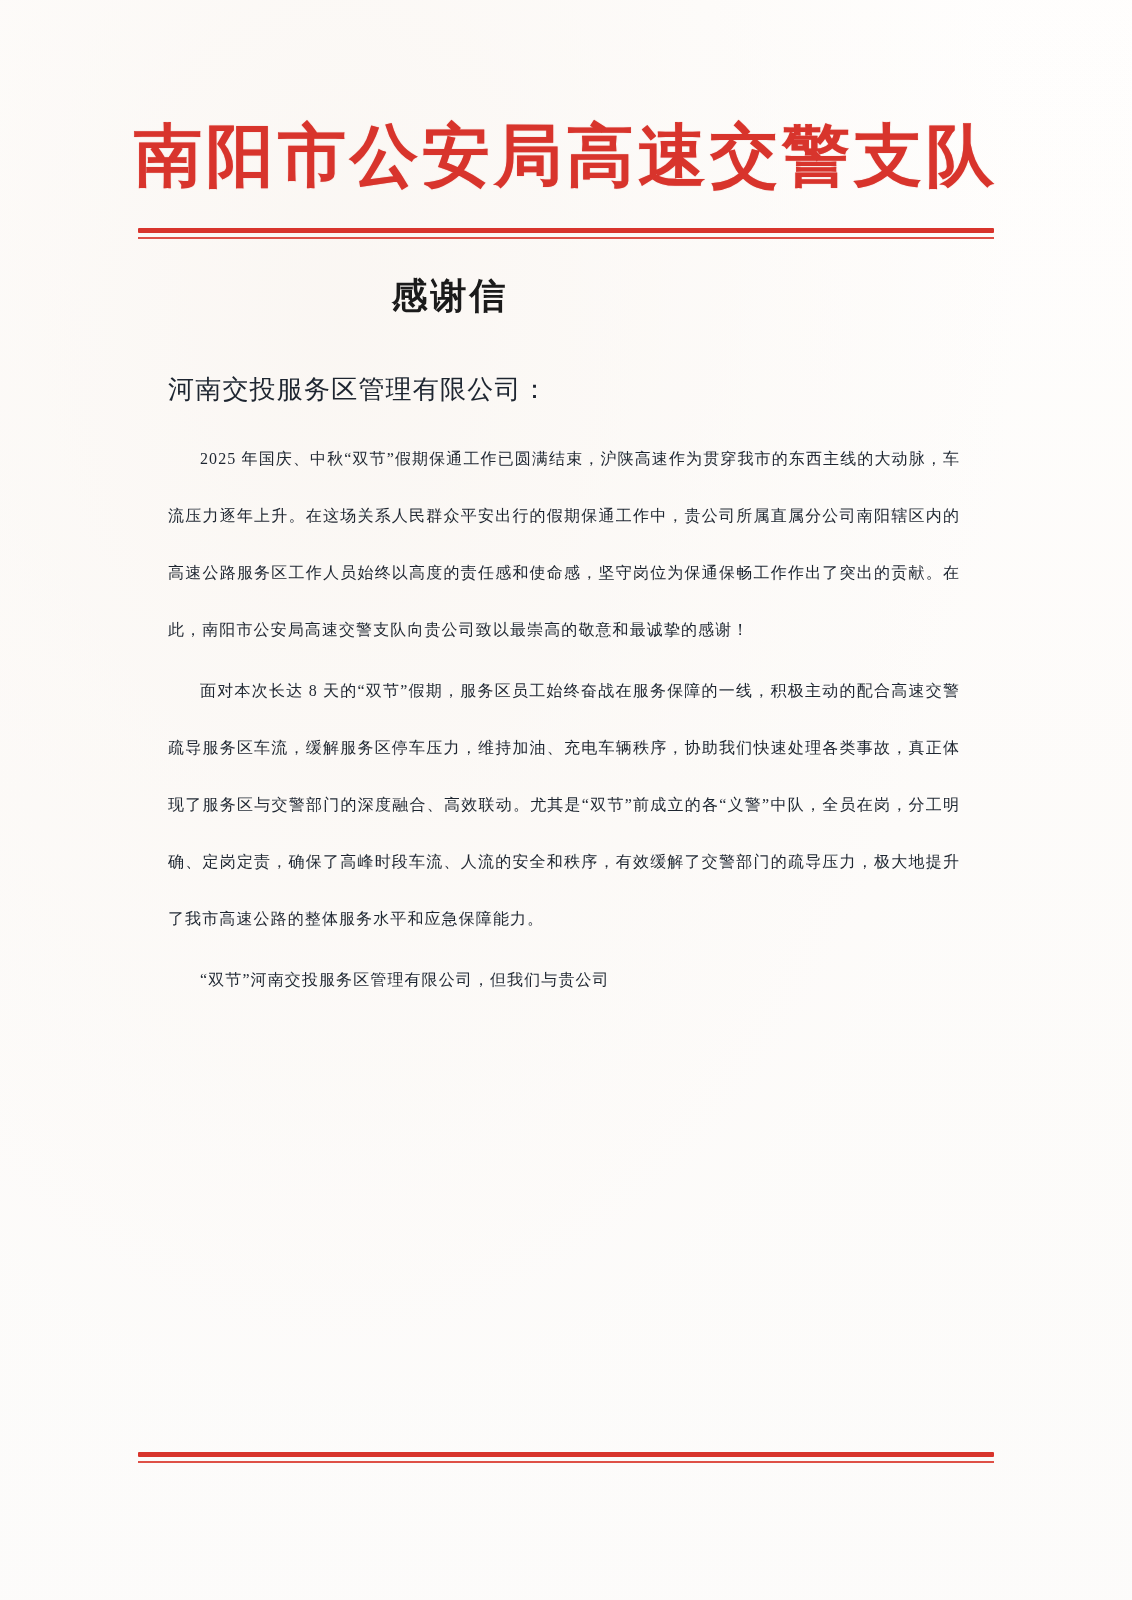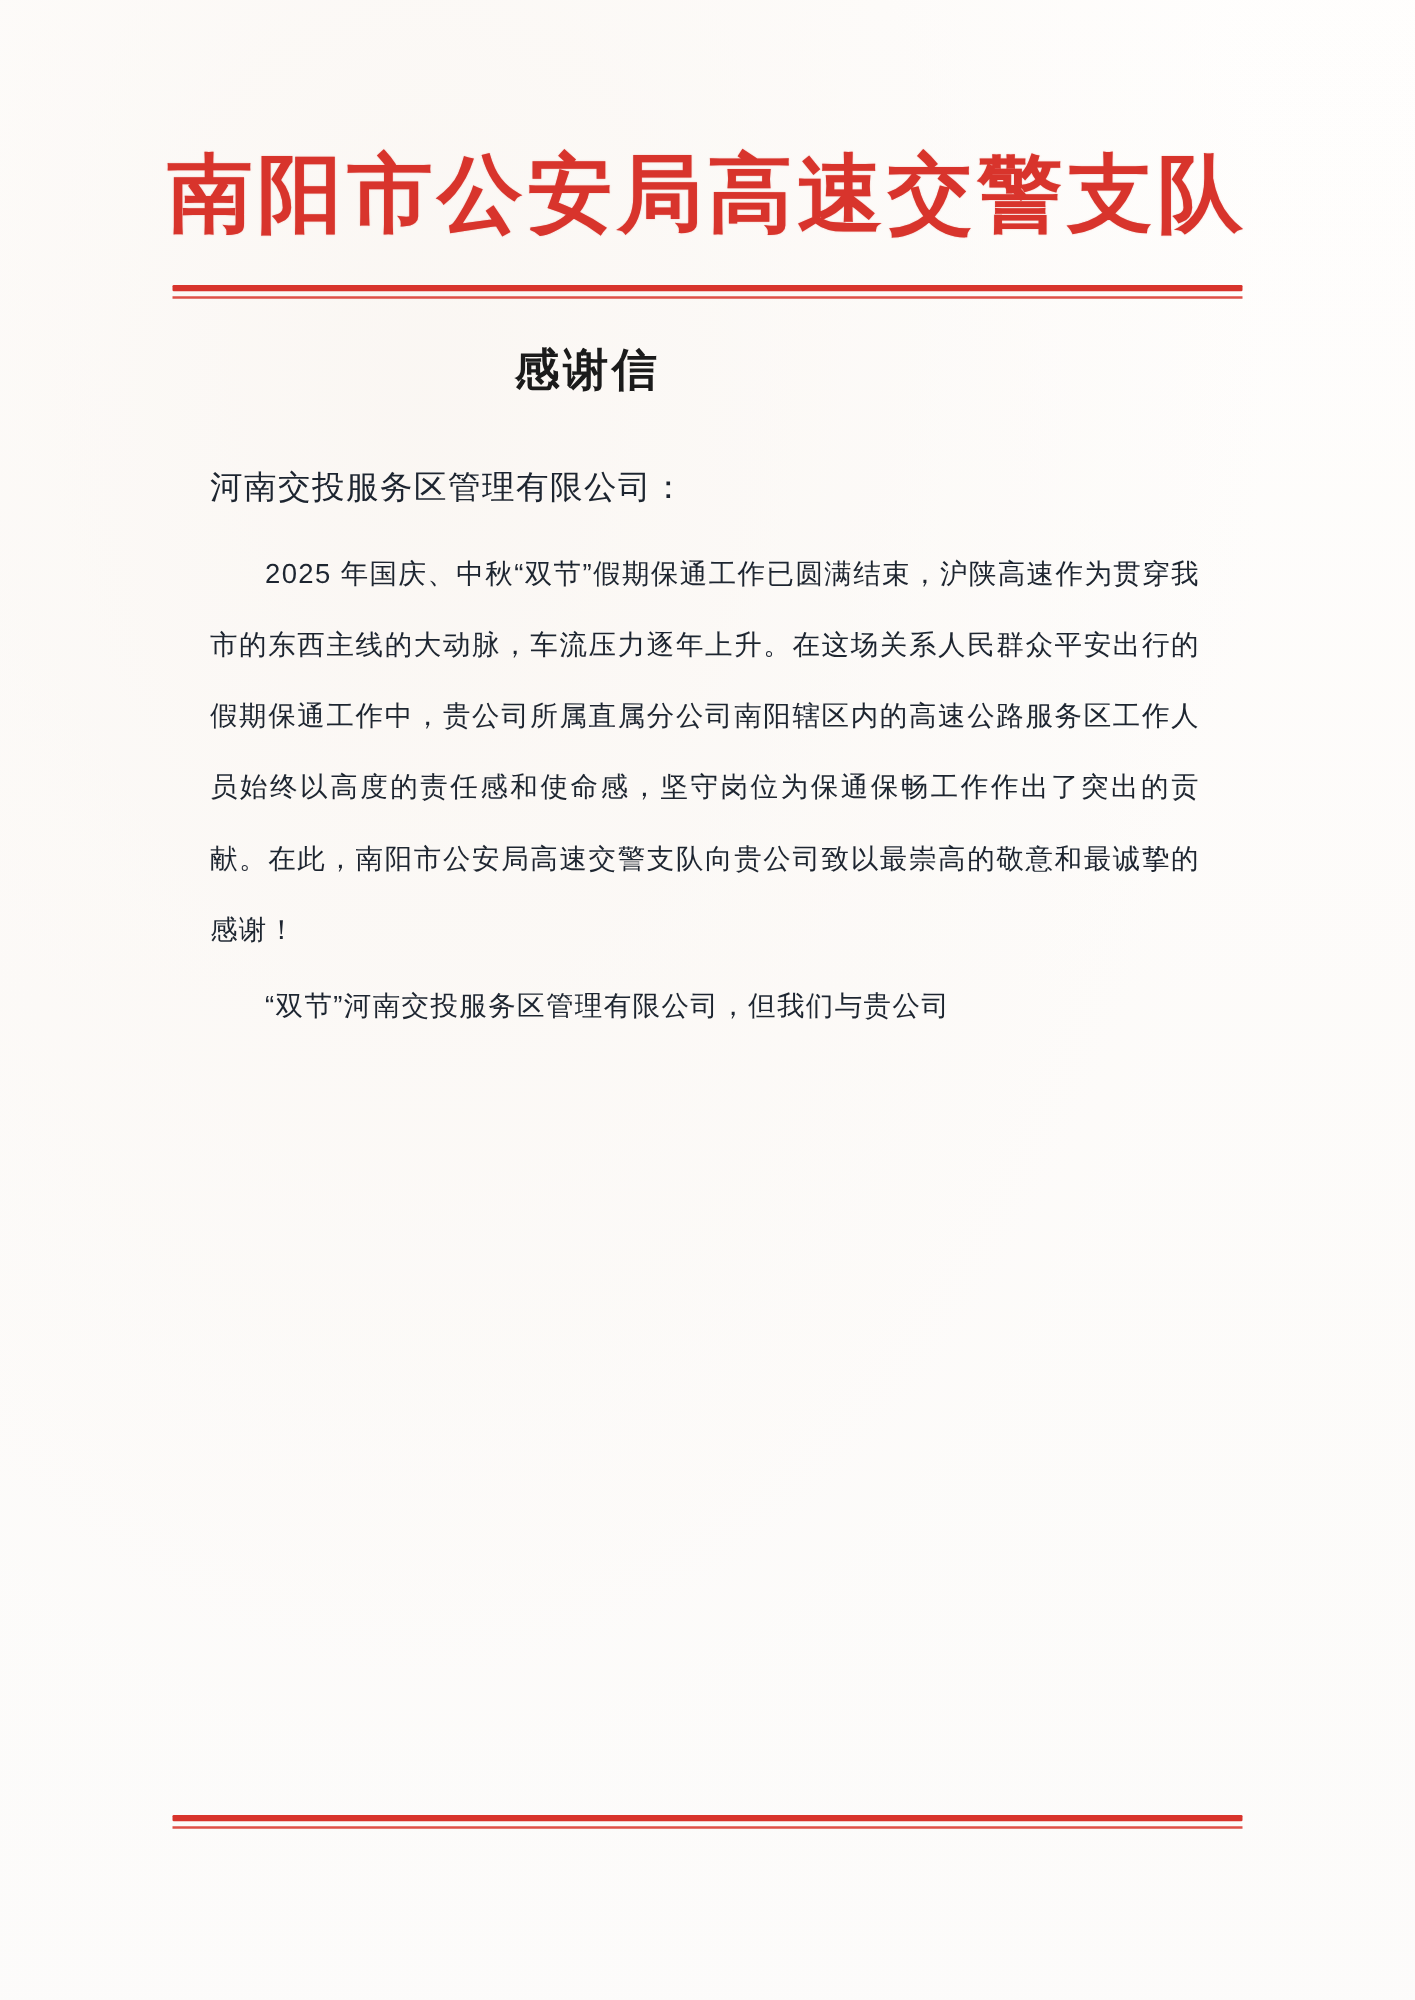--- a/index.html
+++ b/index.html
@@ -69,47 +69,46 @@
     position: absolute;
     top: 272px;
     left: 0;
     width: 900px;
     text-align: center;
     font-family: Liberation Mono, monospace;
     font-weight: bold;
     font-size: 36px;
     letter-spacing: 3px;
     color: #1b1b1b;
-    padding-left: 20px;
   }
 
   .body-area {
     position: absolute;
     top: 378px;
     left: 168px;
     width: 792px;
   }
   .salutation {
     font-size: 26px;
     line-height: 1.0;
     color: #1d2530;
     letter-spacing: 1.2px;
     margin-bottom: 26px;
     font-family: Liberation Mono, monospace;
   }
   .para {
-    font-size: 22px;
+    font-size: 16px;
     line-height: 57px;
     color: #1d2530;
     letter-spacing: 1.1px;
     text-indent: 2em;
     text-align: justify;
     text-justify: inter-ideograph;
     margin: 0 0 4px 0;
-    font-family: Liberation Sans, sans-serif;
+    font-family: Liberation Serif, serif;
   }
 
   .rule-bottom { top: 1452px; }
 
   .page-number {
     position: absolute;
     bottom: 34px;
     left: 0;
     width: 1132px;
     text-align: center;
@@ -131,20 +130,21 @@
     <div class="rule-thin"></div>
   </div>
 
   <div class="sub-title">感谢信</div>
 
   <div class="body-area">
     <div class="salutation">河南交投服务区管理有限公司：</div>
 
     <p class="para">2025 年国庆、中秋“双节”假期保通工作已圆满结束，沪陕高速作为贯穿我市的东西主线的大动脉，车流压力逐年上升。在这场关系人民群众平安出行的假期保通工作中，贵公司所属直属分公司南阳辖区内的高速公路服务区工作人员始终以高度的责任感和使命感，坚守岗位为保通保畅工作作出了突出的贡献。在此，南阳市公安局高速交警支队向贵公司致以最崇高的敬意和最诚挚的感谢！</p>
 
+    <p class="para">面对本次长达 8 天的“双节”假期，服务区员工始终奋战在服务保障的一线，积极主动的配合高速交警疏导服务区车流，缓解服务区停车压力，维持加油、充电车辆秩序，协助我们快速处理各类事故，真正体现了服务区与交警部门的深度融合、高效联动。尤其是“双节”前成立的各“义警”中队，全员在岗，分工明确、定岗定责，确保了高峰时段车流、人流的安全和秩序，有效缓解了交警部门的疏导压力，极大地提升了我市高速公路的整体服务水平和应急保障能力。</p>
 
     <p class="para">“双节”河南交投服务区管理有限公司，但我们与贵公司</p>
   </div>
 
   <div class="rule-wrap rule-bottom">
     <div class="rule-thick"></div>
     <div class="rule-thin"></div>
   </div>
 
   <div class="page-number"></div>

